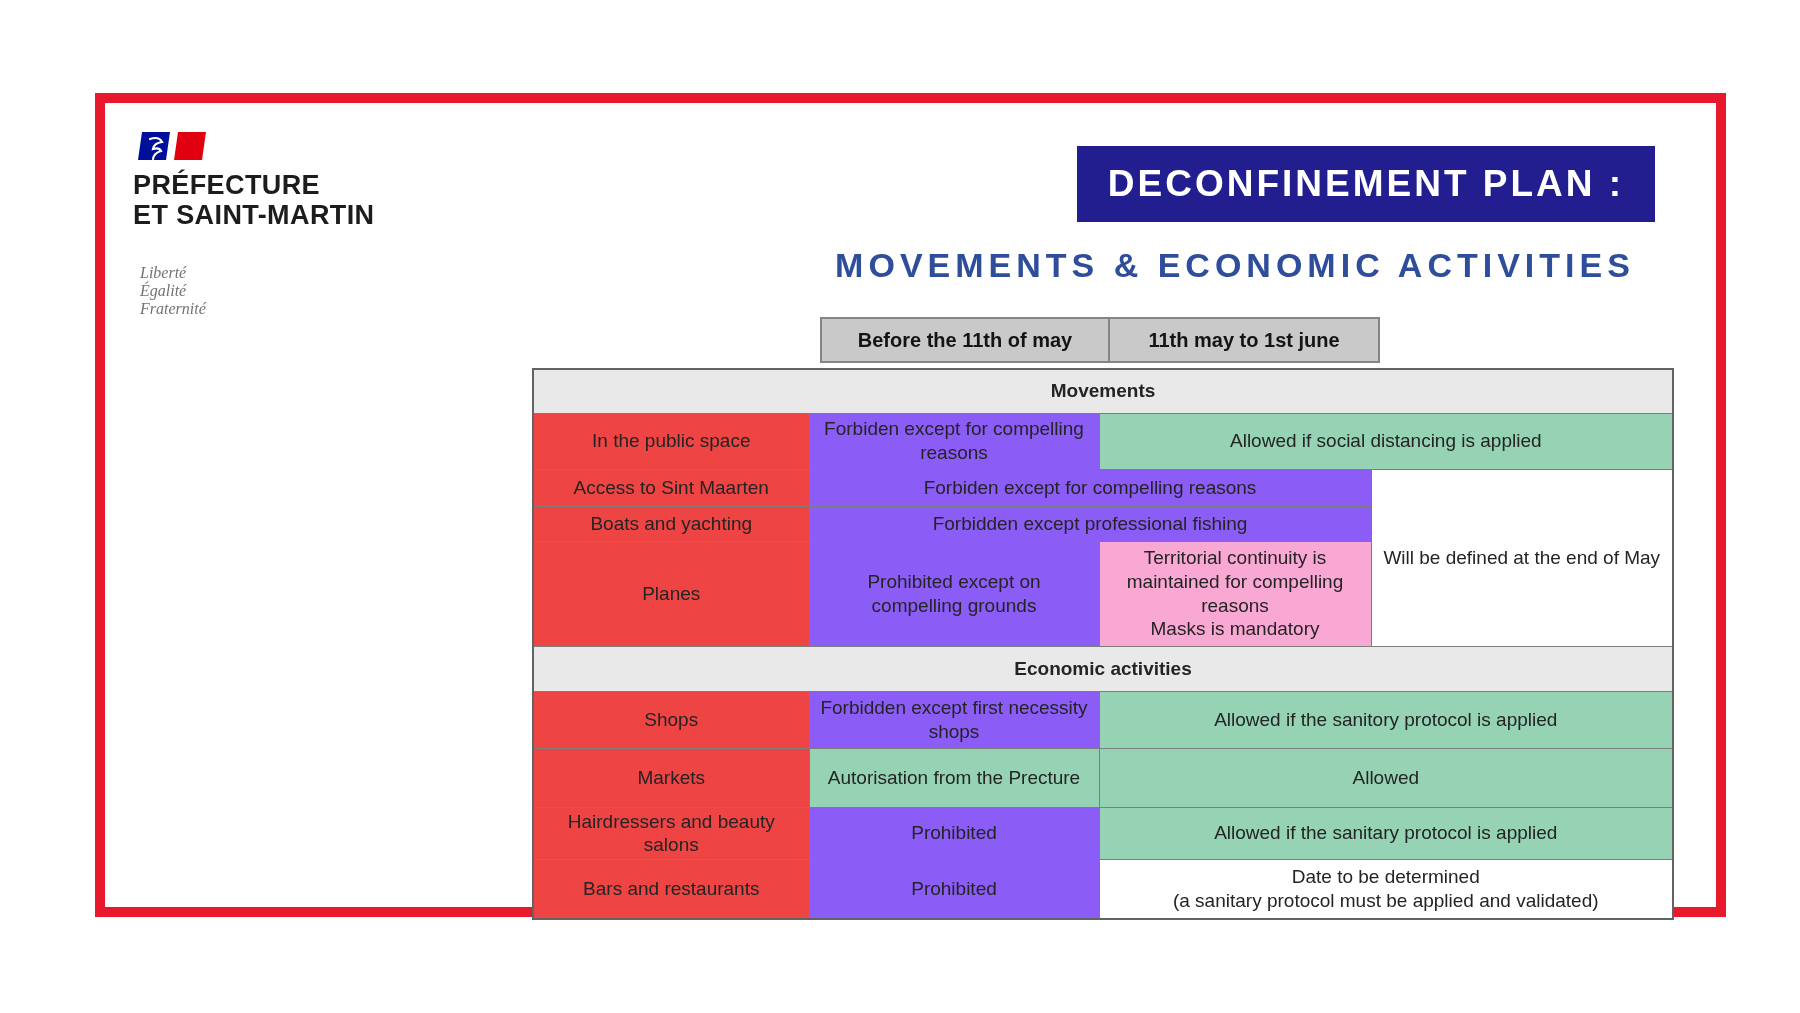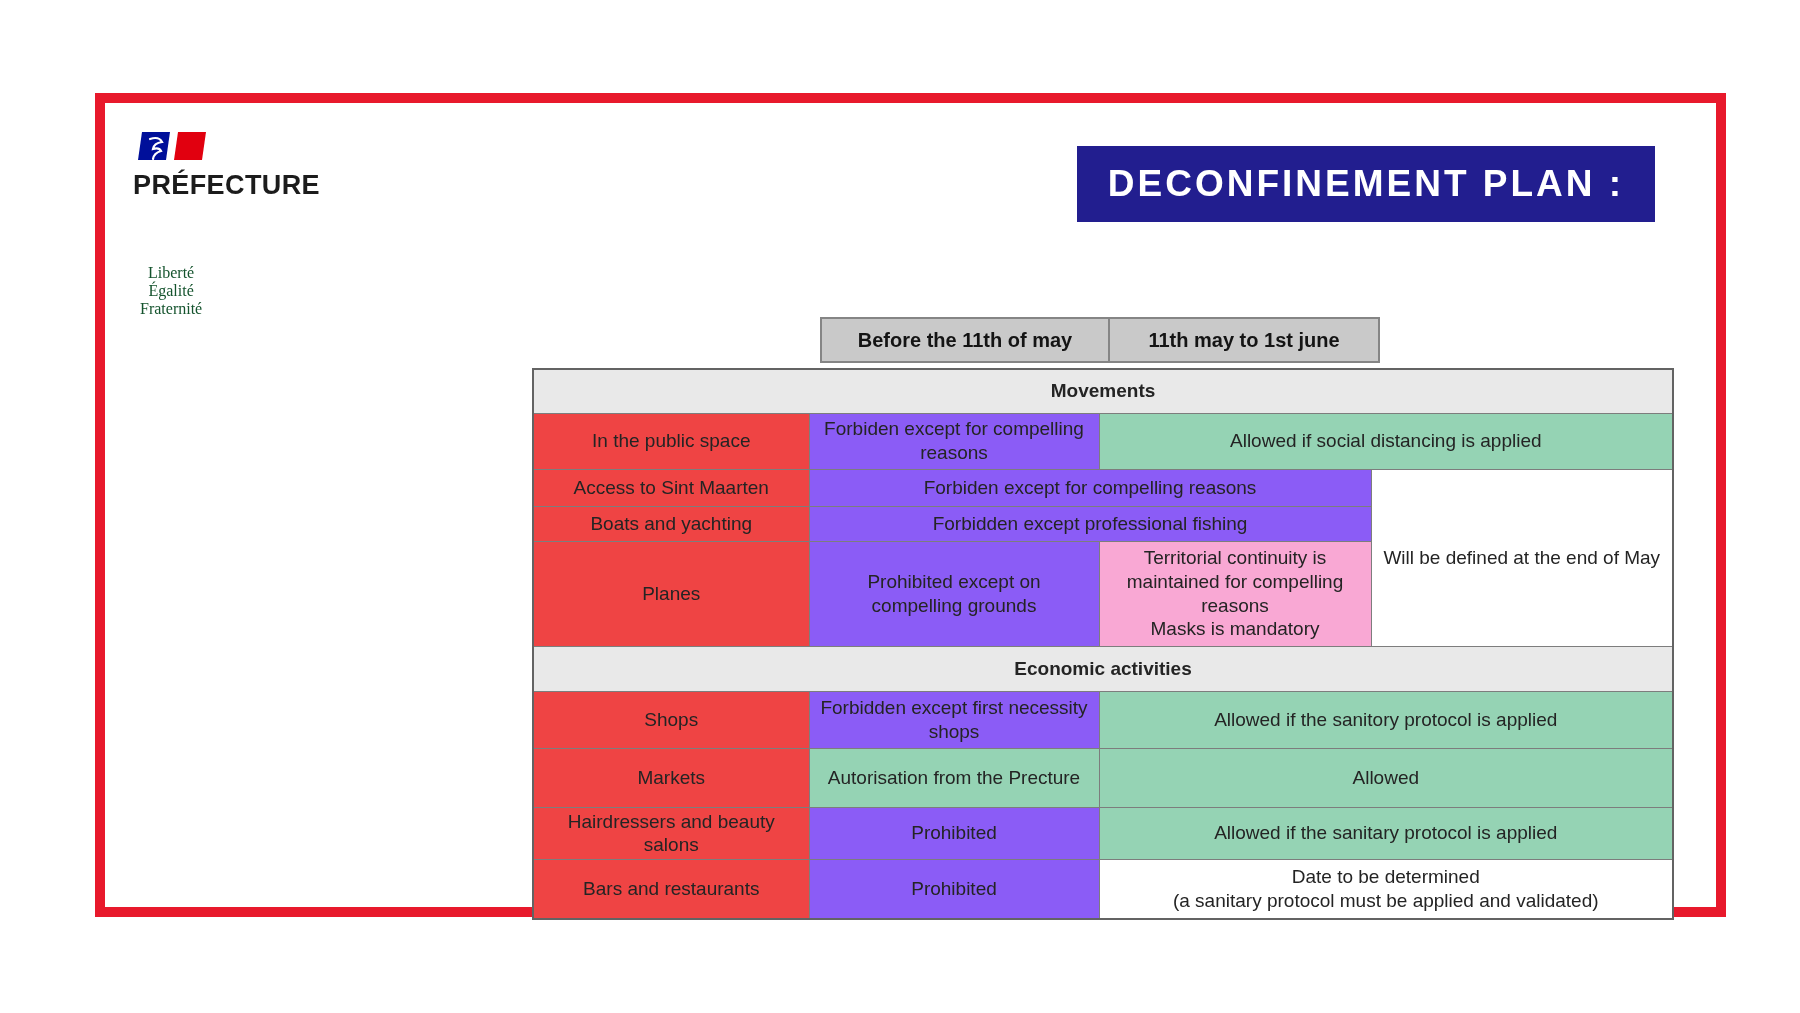--- a/index.html
+++ b/index.html
@@ -12,22 +12,22 @@
     border:10px solid #e8192c;background:transparent;
   }
   
   .logo{position:absolute;left:132px;top:131px;}
   .agency{
     position:absolute;left:133px;top:170px;width:360px;
     font-size:27px;font-weight:bold;color:#1c1c1c;line-height:30px;letter-spacing:.4px;
   }
   .motto{
     position:absolute;left:140px;top:264px;
-    font-family:"Liberation Serif","DejaVu Serif",serif;
-    font-size:16px;color:#14532d;line-height:18px;text-align:center;
+    font-family:"Liberation Serif","DejaVu Serif",serif;font-style:italic;
+    font-size:16px;color:#737373;line-height:18px;
   }
   
   .title-box{
     position:absolute;left:1077px;top:146px;width:578px;height:76px;
     background:#221e8f;color:#ffffff;text-align:center;line-height:76px;
     font-size:37px;font-weight:bold;letter-spacing:3px;white-space:nowrap;
   }
   .subtitle{
     position:absolute;left:730px;top:246px;width:1010px;
     text-align:center;color:#2e4d9b;font-size:34px;font-weight:bold;letter-spacing:5px;
@@ -73,29 +73,31 @@
   <div class="logo">
     <svg width="78" height="30" viewBox="0 0 78 30">
       <path d="M10 1 L38 1 L34 29 L6 29 Z" fill="#000f9a"></path>
       <path d="M18 8 q9 -3 12 3 q-8 1 -9 7 q6 -2 8 2 q-7 2 -8 8" stroke="#ffffff" stroke-width="2.2" fill="none" stroke-linecap="round"></path>
       <path d="M46 1 L74 1 L70 29 L42 29 Z" fill="#e1000f"></path>
     </svg>
   </div>
 
   <div class="agency">
     <div>PRÉFECTURE</div>
+    <div>ET SAINT-MARTIN</div>
   </div>
 
   <div class="motto">
     <div>Liberté</div>
     <div>Égalité</div>
     <div>Fraternité</div>
   </div>
 
   <div class="title-box">DECONFINEMENT PLAN :</div>
+  <div class="subtitle">MOVEMENTS &amp; ECONOMIC ACTIVITIES</div>
 
   <div class="date-header">
     <div class="date-cell dc1">Before the 11th of may</div>
     <div class="date-cell dc2">11th may to 1st june</div>
   </div>
 
   <table class="plan">
     <colgroup>
       <col style="width:276px">
         <col style="width:290px">

